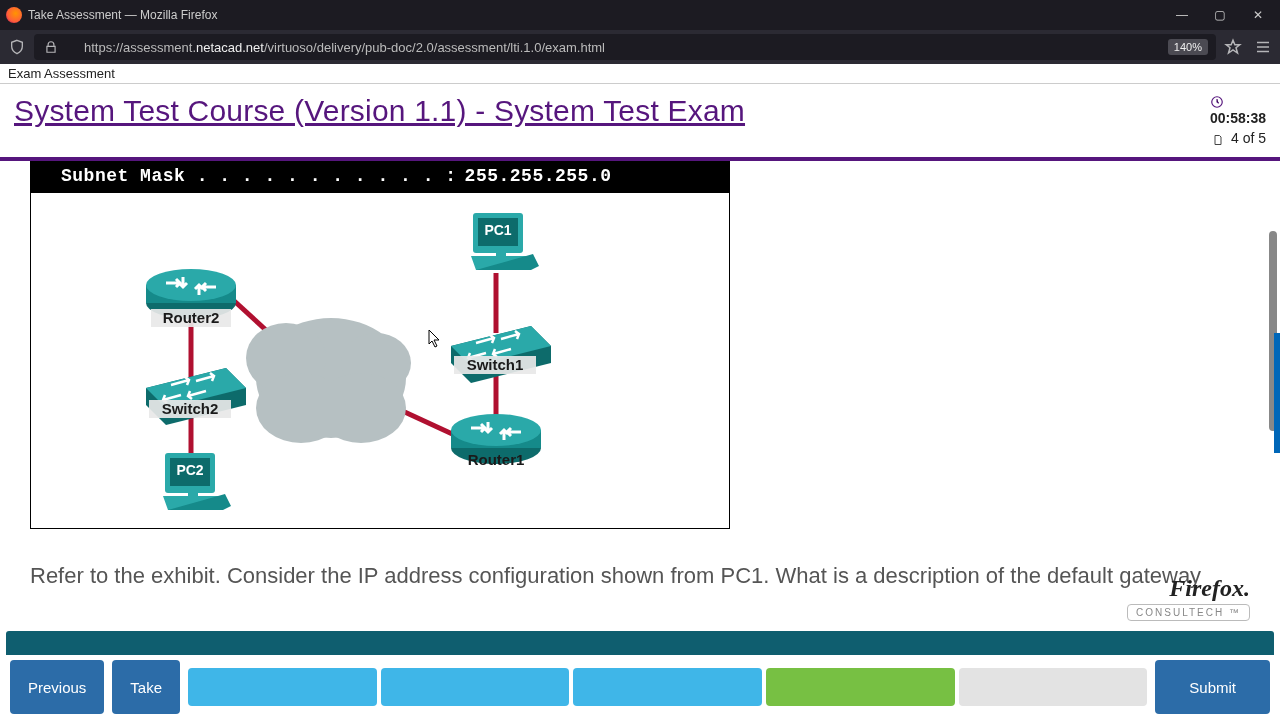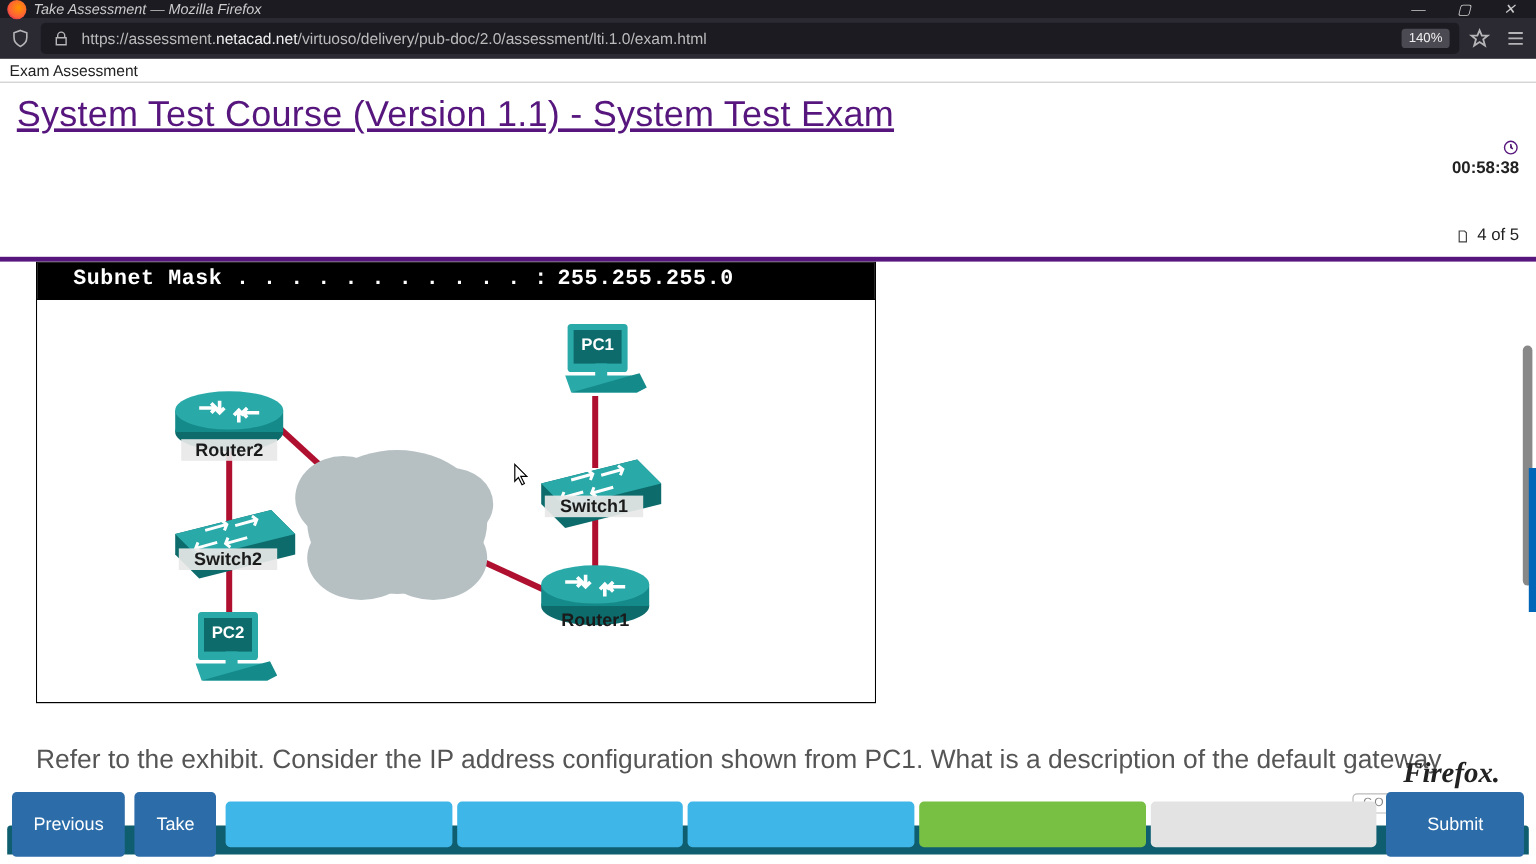--- a/index.html
+++ b/index.html
@@ -1,41 +1,41 @@
 <!DOCTYPE html>
 <html><head>
 <meta charset="utf-8">
 <style>
   * { box-sizing: border-box; margin: 0; padding: 0; }
   html, body { width: 1280px; height: 720px; font-family: Arial, sans-serif; overflow: hidden; background:#fff; }
 
   
-  .titlebar { height:15px; background:#1c1b22; display:flex; align-items:center; color:#ccc; font-size:12px; padding:0 6px;font-style:italic; }
+  .titlebar { height:30px; background:#1c1b22; display:flex; align-items:center; color:#ccc; font-size:12px; padding:0 6px; }
   .titlebar .ff { width:16px; height:16px; margin-right:6px; display:inline-block; background: radial-gradient(circle at 60% 40%, #ff9500 0%, #ff5e3a 60%, #a3005c 100%); border-radius:50%; }
   .window-controls { margin-left:auto; display:flex; gap:14px; padding-right:4px; }
   .window-controls span { width:24px; text-align:center; cursor:default; color:#ccc; }
 
   
   .urlbar { height:34px; background:#2b2a33; display:flex; align-items:center; padding:0 8px; gap:8px; }
   .urlbar .icon { width:18px; height:18px; display:flex; align-items:center; justify-content:center; }
   .urlbar svg { fill:#b5b5b8; stroke:#b5b5b8; }
-  .urlbox { flex:1; background:#1c1b22; border-radius:4px; height:26px; display:flex; align-items:center; padding:0 8px; color:#aaa; font-size:13px; gap:8px;}
+  .urlbox { flex:1; background:#1c1b22; border-radius:4px; height:26px; display:flex; align-items:center; padding:0 8px; color:#aaa; font-size:13px; gap:24px;}
   .urlbox .domain-dark { color:#bbb; }
   .urlbox .domain-light { color:#eee; }
   .zoom-badge { background:#4b4a52; color:#eee; font-size:11px; border-radius:3px; padding:2px 6px; margin-left:auto; }
   .rightpad { display:flex; gap:12px; align-items:center; }
 
   
   .top-strip { height:20px; border-bottom:1px solid #ccc; padding:2px 8px; font-size:13px; color:#222; }
 
   
   .exam-head { padding:10px 14px 8px 14px; display:flex; align-items:flex-start; border-bottom:4px solid #56167d; }
   .exam-head h1 { font-weight:400; color:#56167d; font-size:30px; letter-spacing:.2px;text-decoration:underline; }
   .exam-stats { margin-left:auto; text-align:right; font-size:14px; color:#222; line-height:1.45; }
-  .exam-stats .timerline, .exam-stats .pageline { display:flex; align-items:center; justify-content:flex-end; gap:6px;margin-top:36px; }
+  .exam-stats .timerline, .exam-stats .pageline { display:flex; align-items:center; justify-content:space-between; gap:6px; }
   .tinyicon { width:14px; height:14px; display:inline-block; }
   .stat-timer { font-weight:700; }
 
   
   .content { position:relative; height:470px; overflow:hidden; padding:0 36px 0 30px;}
   .exhibit { width:700px; border:1px solid #000; position:relative; }
   .terminal { background:#000; color:#fff; font-family:"Courier New",monospace; font-size:18px; font-weight:bold; padding:4px 30px 6px 30px; border-bottom:1px solid #000; letter-spacing:.5px;}
   .terminal .line { display:flex; }
   .terminal .label { flex:0 0 auto; }
   .terminal .val { padding-left:8px; }

